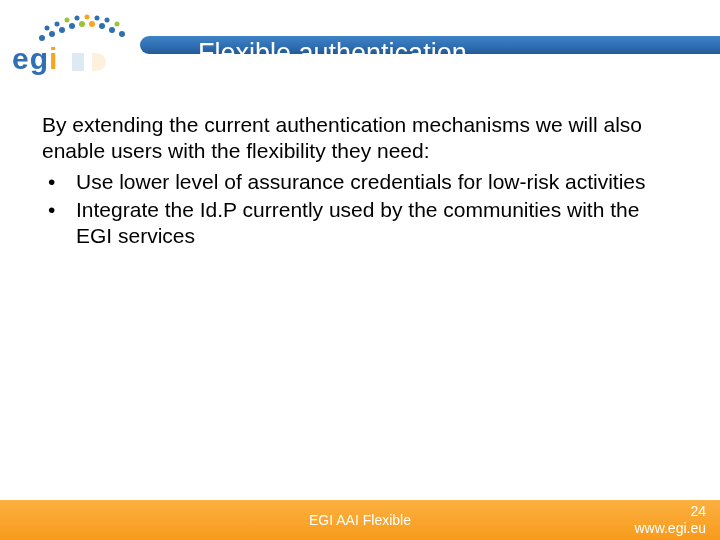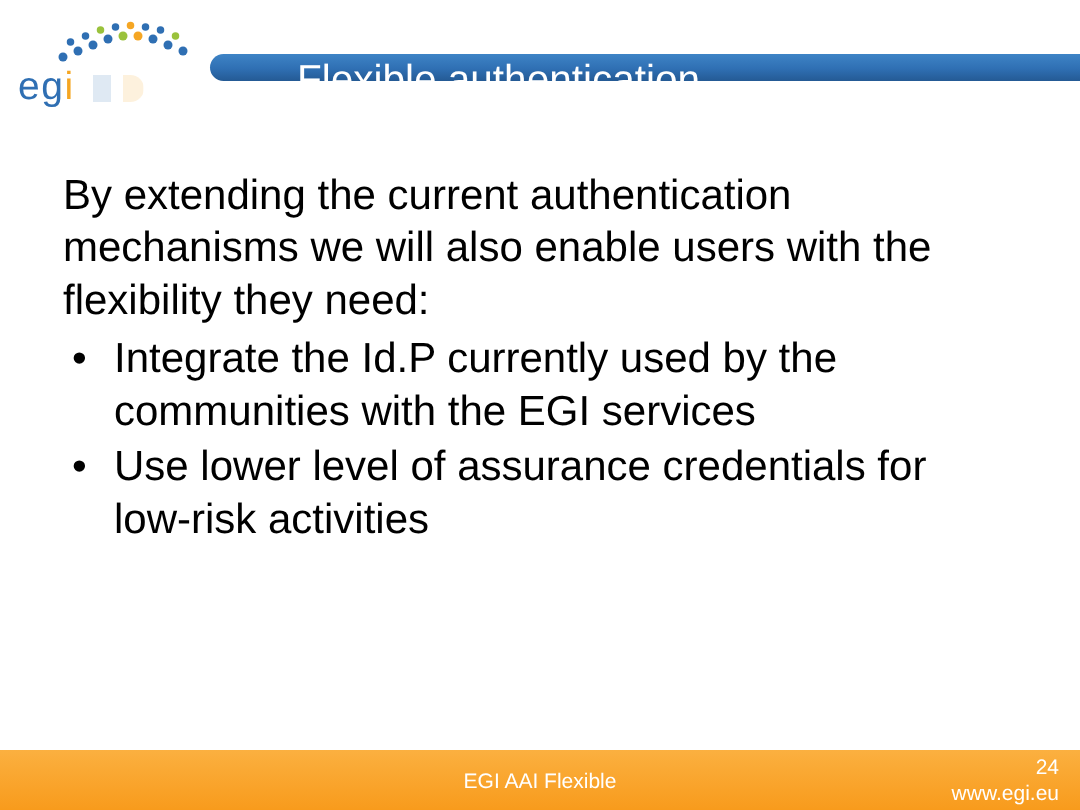--- a/index.html
+++ b/index.html
@@ -12,35 +12,35 @@
          background:linear-gradient(#3e84c6 0%, #2f6fb3 55%, #245a94 100%);
          border-top-left-radius:17px; border-bottom-left-radius:17px; }
   .bar-title { color:#fff; font-size:27px; line-height:34px; padding-left:58px; }
 
   
   .logo { position:absolute; left:4px; top:0; width:150px; height:64px; }
   .dots { position:absolute; left:28px; top:0; }
   .dots circle { fill:#2f6fb3; }
   .dots circle.g { fill:#9ac23c; }
   .dots circle.y { fill:#f5a623; }
-  .egi { position:absolute; left:8px; top:30px; font-size:26px; font-weight:normal;
+  .egi { position:absolute; left:8px; top:30px; font-size:30px; font-weight:bold;
          letter-spacing:1px; color:#2f6fb3; }
   .egi .i { color:#f5a623; }
   .egi::after { content:""; display:inline-block; width:34px; height:18px;
                 margin-left:4px; vertical-align:-2px;
                 background:linear-gradient(90deg,#2f6fb3 0 60%, transparent 0),
                            linear-gradient(90deg,#f5a623 0 100%);
                 background-size:60% 100%, 40% 100%;
                 background-position:left,right;
                 background-repeat:no-repeat;
                 border-radius:0 9px 9px 0; opacity:0.15; }
 
   
   .content { position:absolute; top:112px; left:42px; right:54px;
-             font-size:28px; color:#000; line-height:1.25; }
+             font-size:21px; color:#000; line-height:1.25; }
   .content ul { list-style:none; margin-top:4px; }
   .content li { position:relative; padding-left:34px; margin-top:2px; }
   .content li::before { content:"•"; position:absolute; left:6px; top:0; }
 
   
   .footer { position:absolute; left:0; right:0; bottom:0; height:40px;
             background:linear-gradient(#fbb040 0%, #f89b1c 100%);
             color:#fff; font-size:14px; display:flex; align-items:center;
             justify-content:center; }
   .footer .center { text-align:center; }
@@ -81,22 +81,22 @@
       </svg>
       <div class="egi">
         <span>e</span><span>g</span><span class="i">i</span>
       </div>
     </div>
   </div>
 
   <div class="content">
     <div>By extending the current authentication mechanisms we will also enable users with the flexibility they need:</div>
     <ul>
+      <li>Use lower level of assurance credentials for low-risk activities</li>
       <li>Integrate the Id.P currently used by the communities with the EGI services</li>
-      <li>Use lower level of assurance credentials for low-risk activities</li>
     </ul>
   </div>
 
   <div class="footer">
     <div class="center">EGI AAI Flexible</div>
     <div class="right">
       <span class="pagenum">24</span>
       <span class="url">www.egi.eu</span>
     </div>
   </div>

